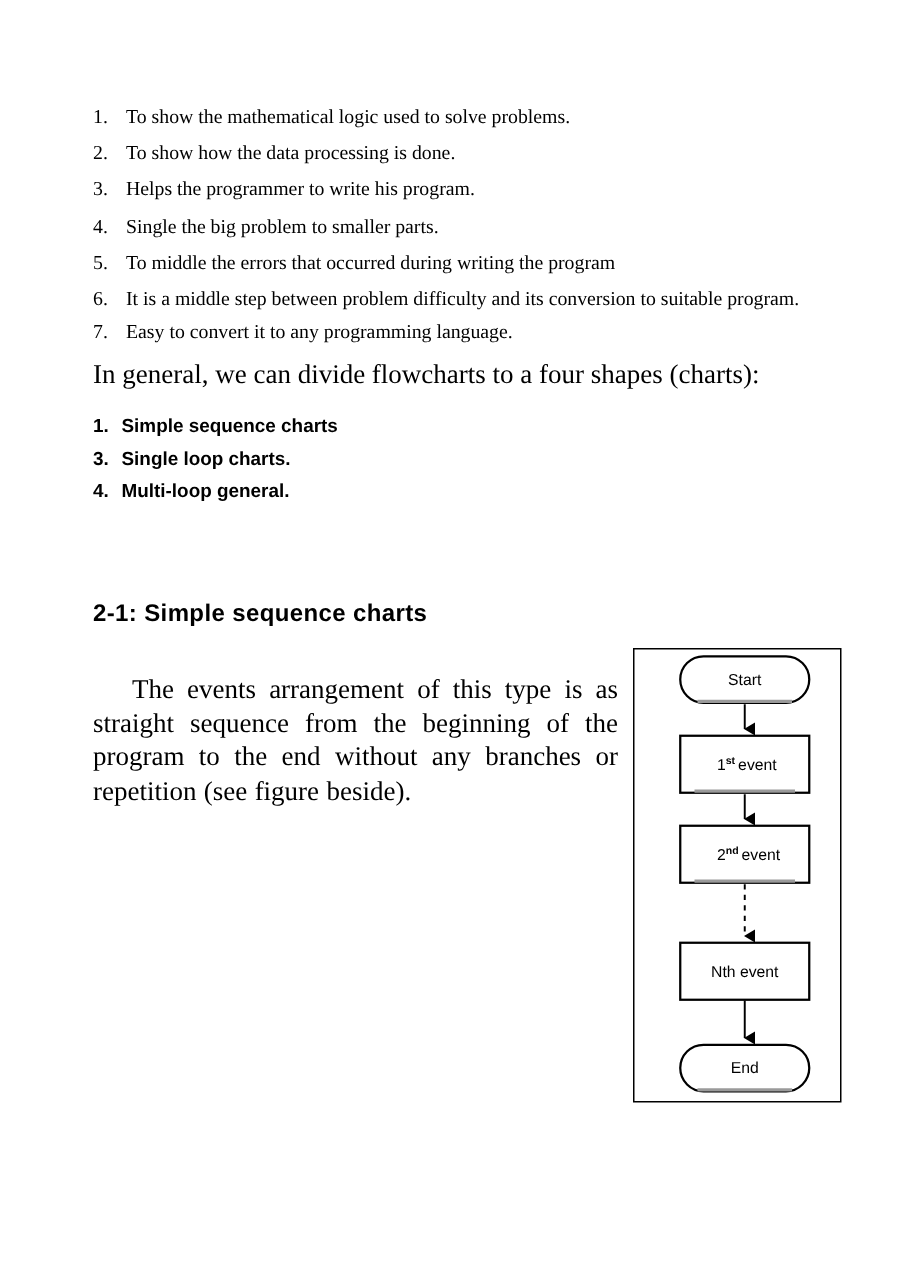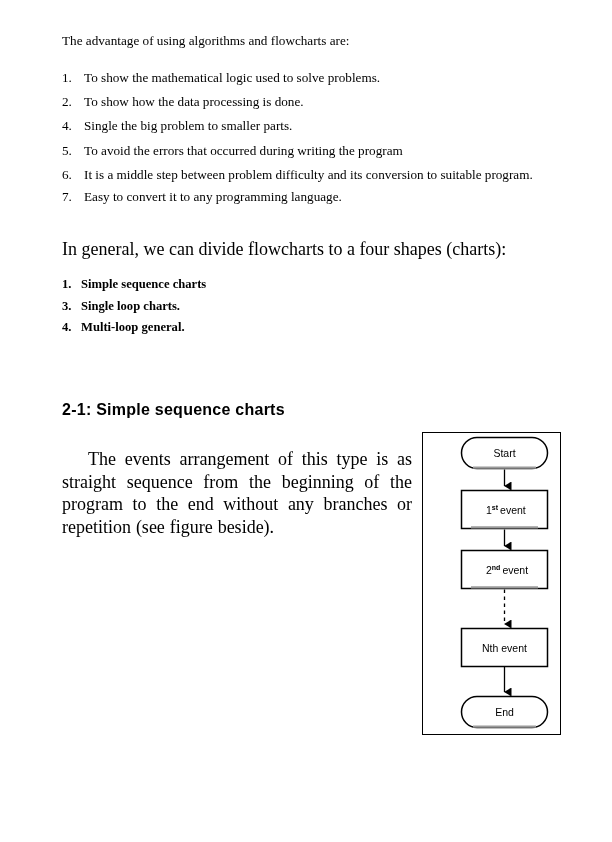--- a/index.html
+++ b/index.html
@@ -61,21 +61,21 @@
     font-size: 18px;
     line-height: 16px;
     white-space: nowrap;
   }
 
   .bold-list {
     position: absolute;
     left: 62px;
     top: 277px;
     width: 300px;
-    font-family: Liberation Serif, serif;
+    font-family: Liberation Sans, sans-serif;
     font-weight: bold;
   }
   .bold-item {
     font-size: 12.6px;
     line-height: 15px;
     height: 21.5px;
     white-space: nowrap;
   }
   .bold-item .idx {
     display: inline-block;
@@ -108,21 +108,20 @@
   
   .figure {
     position: absolute;
     left: 422px;
     top: 432px;
     width: 139px;
     height: 303px;
     border: 1.4px solid #000000;
     background: #ffffff;
     box-sizing: border-box;
-    padding-left: 8px;
   }
   .figure svg {
     display: block;
   }
 
   .fc-label {
     font-family: "Liberation Sans", sans-serif;
     font-size: 10.5px;
     fill: #000000;
   }
@@ -131,34 +130,36 @@
     font-size: 7px;
     font-weight: bold;
     fill: #000000;
   }
 </style>
 </head>
 <body>
 
 <div class="page">
 
-  <div class="intro-line">The advantage of using algorithms and flowcharts are:</div>
 
   <div class="num-list">
     <div class="num-item">
       <span class="idx">1.</span><span class="txt">To show the mathematical logic used to solve problems.</span>
     </div>
     <div class="num-item">
       <span class="idx">2.</span><span class="txt">To show how the data processing is done.</span>
     </div>
     <div class="num-item">
+      <span class="idx">3.</span><span class="txt">Helps the programmer to write his program.</span>
+    </div>
+    <div class="num-item">
       <span class="idx">4.</span><span class="txt">Single the big problem to smaller parts.</span>
     </div>
     <div class="num-item">
-      <span class="idx">5.</span><span class="txt">To avoid the errors that occurred during writing the program</span>
+      <span class="idx">5.</span><span class="txt">To middle the errors that occurred during writing the program</span>
     </div>
     <div class="num-item" style="height:22px;text-decoration:underline;">
       <span class="idx">6.</span><span class="txt">It is a middle step between problem difficulty and its conversion to suitable program.</span>
     </div>
     <div class="num-item">
       <span class="idx">7.</span><span class="txt">Easy to convert it to any programming language.</span>
     </div>
   </div>
 
   <div class="general-line">In general, we can divide flowcharts to a four shapes (charts):</div>

